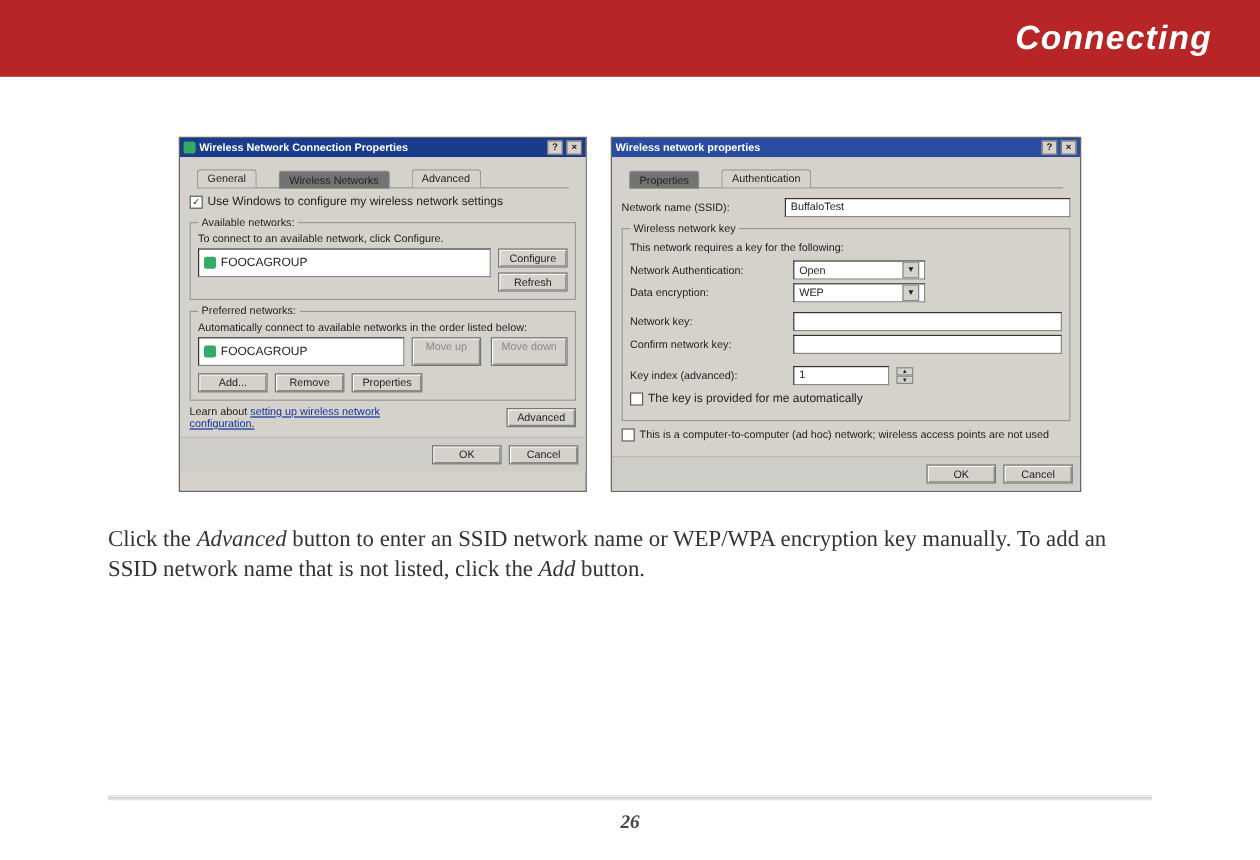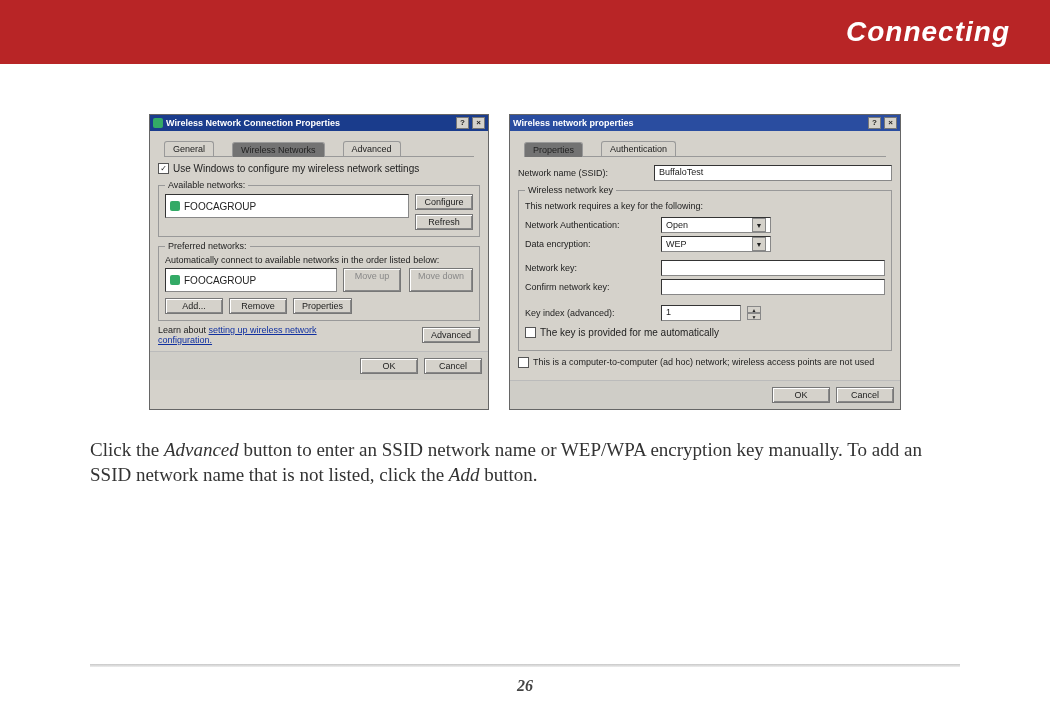--- a/index.html
+++ b/index.html
@@ -203,20 +203,21 @@
         <div class="tab">Advanced</div>
       </div>
 
       <div class="check-row">
         <span class="chkbox">✓</span>
         <span>Use Windows to configure my wireless network settings</span>
       </div>
 
       <fieldset>
         <legend>Available networks:</legend>
+        <div style="font-size:9px;margin-bottom:3px;">To connect to an available network, click Configure.</div>
         <div style="display:flex;gap:6px;">
           <div class="list-box" style="flex:1;">
             <span class="sig-icon"></span>
             <span>FOOCAGROUP</span>
           </div>
           <div style="display:flex;flex-direction:column;gap:4px;">
             <span class="btn">Configure</span>
             <span class="btn">Refresh</span>
           </div>
         </div>

